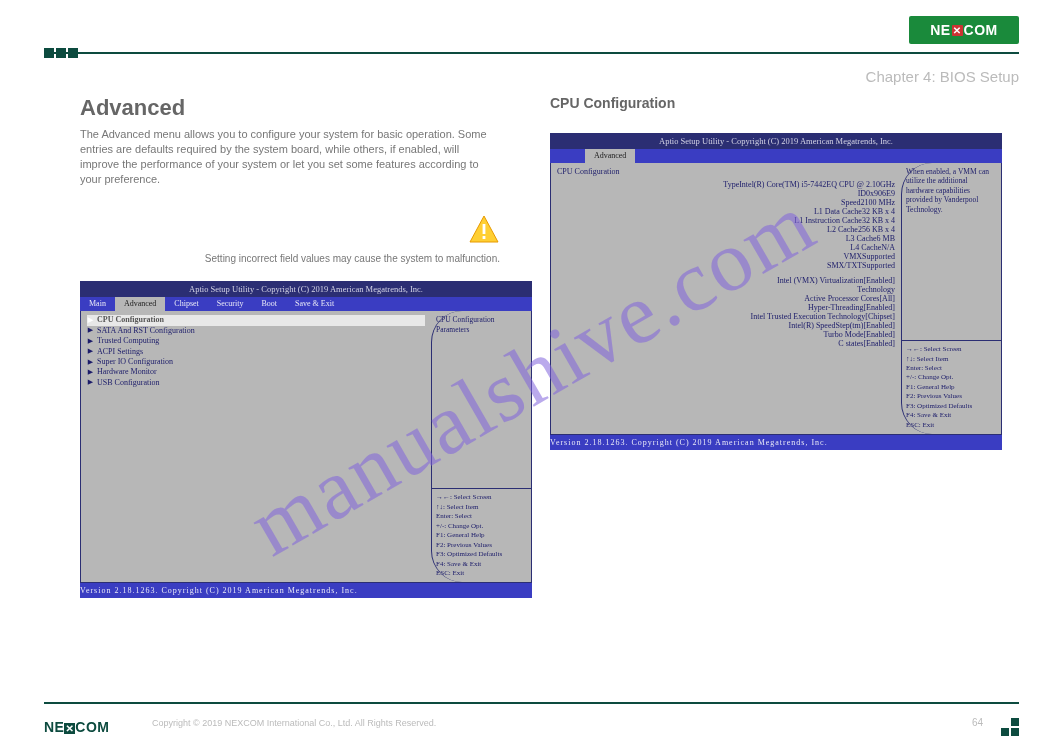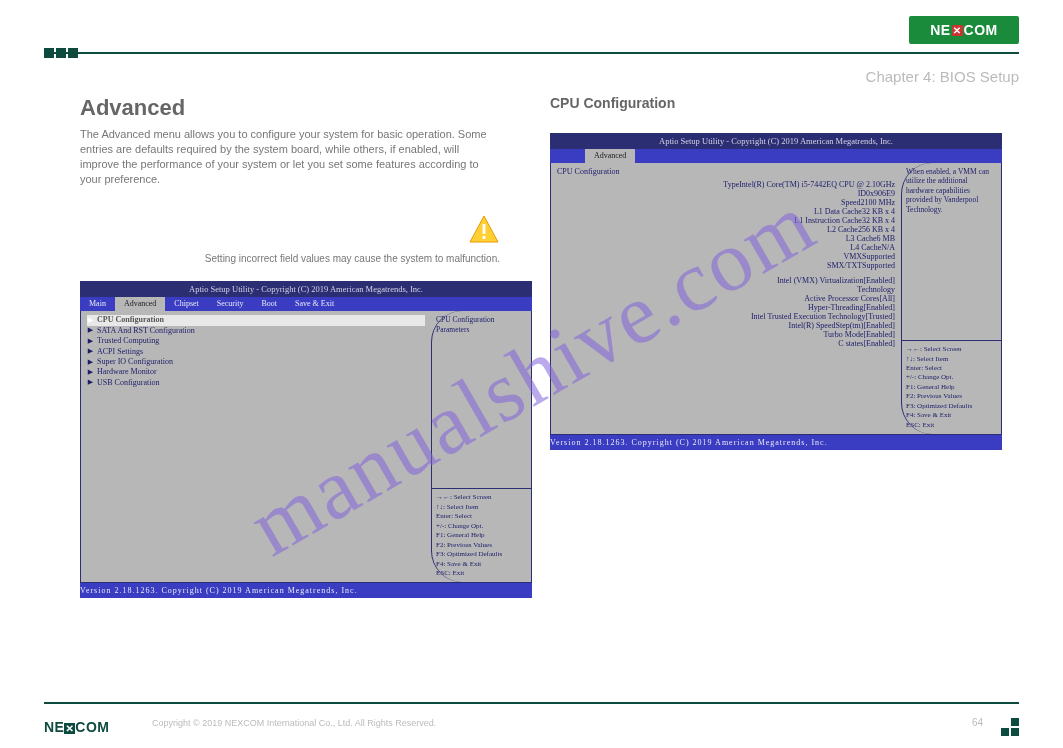--- a/index.html
+++ b/index.html
@@ -282,21 +282,21 @@
         <div class="row2">
             <span>Active Processor Cores</span>
             <span>[All]</span>
           </div>
         <div class="row2">
             <span>Hyper-Threading</span>
             <span>[Enabled]</span>
           </div>
         <div class="row2">
             <span>Intel Trusted Execution Technology</span>
-            <span>[Trusted]</span>
+            <span>[Chipset]</span>
           </div>
         <div class="row2">
             <span>Intel(R) SpeedStep(tm)</span>
             <span>[Enabled]</span>
           </div>
         <div class="row2">
             <span>Turbo Mode</span>
             <span>[Enabled]</span>
           </div>
         <div class="row2">

